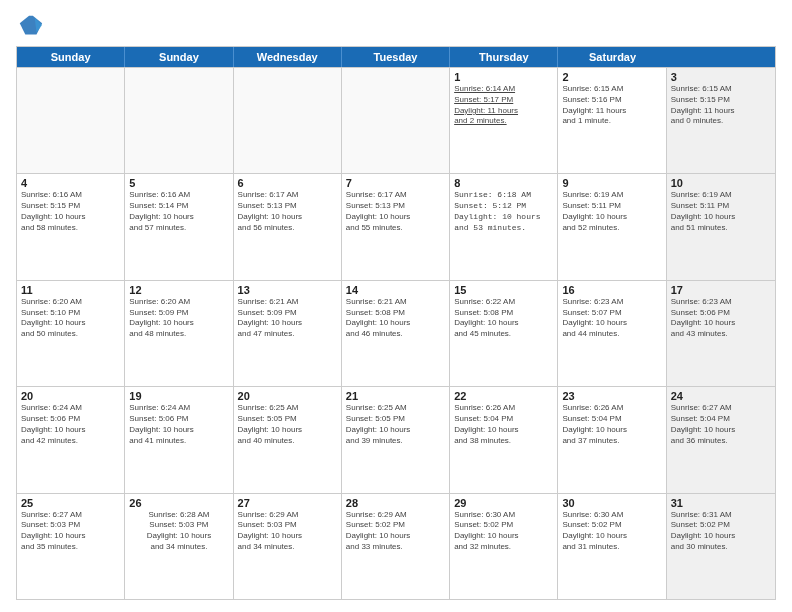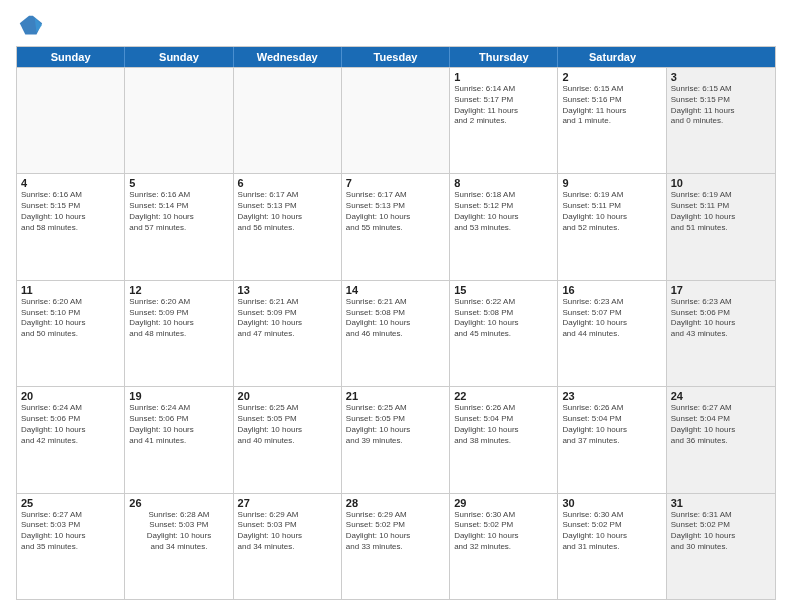--- a/index.html
+++ b/index.html
@@ -145,21 +145,21 @@
         <div class="cal-header-cell">Saturday</div>
       </div>
     <div class="cal-body">
     <div class="cal-row">
           <div class="cal-cell empty"></div>
           <div class="cal-cell empty"></div>
           <div class="cal-cell empty"></div>
           <div class="cal-cell empty"></div>
           <div class="cal-cell">
             <div class="day-num">1</div>
-            <div class="day-info" style="white-space: pre-line;">Sunrise: 6:14 AM
+            <div class="day-info" style="white-space: pre-line; text-decoration: underline;">Sunrise: 6:14 AM
 Sunset: 5:17 PM
 Daylight: 11 hours
 and 2 minutes.</div>
           </div>
           <div class="cal-cell">
             <div class="day-num">2</div>
             <div class="day-info" style="white-space: pre-line;">Sunrise: 6:15 AM
 Sunset: 5:16 PM
 Daylight: 11 hours
 and 1 minute.</div>
@@ -196,21 +196,21 @@
           </div>
           <div class="cal-cell">
             <div class="day-num">7</div>
             <div class="day-info" style="white-space: pre-line;">Sunrise: 6:17 AM
 Sunset: 5:13 PM
 Daylight: 10 hours
 and 55 minutes.</div>
           </div>
           <div class="cal-cell">
             <div class="day-num">8</div>
-            <div class="day-info" style="white-space: pre-line;">Sunrise: 6:18 AM
+            <div class="day-info" style="white-space: pre-line; font-family: Liberation Mono, monospace;">Sunrise: 6:18 AM
 Sunset: 5:12 PM
 Daylight: 10 hours
 and 53 minutes.</div>
           </div>
           <div class="cal-cell">
             <div class="day-num">9</div>
             <div class="day-info" style="white-space: pre-line;">Sunrise: 6:19 AM
 Sunset: 5:11 PM
 Daylight: 10 hours
 and 52 minutes.</div>

